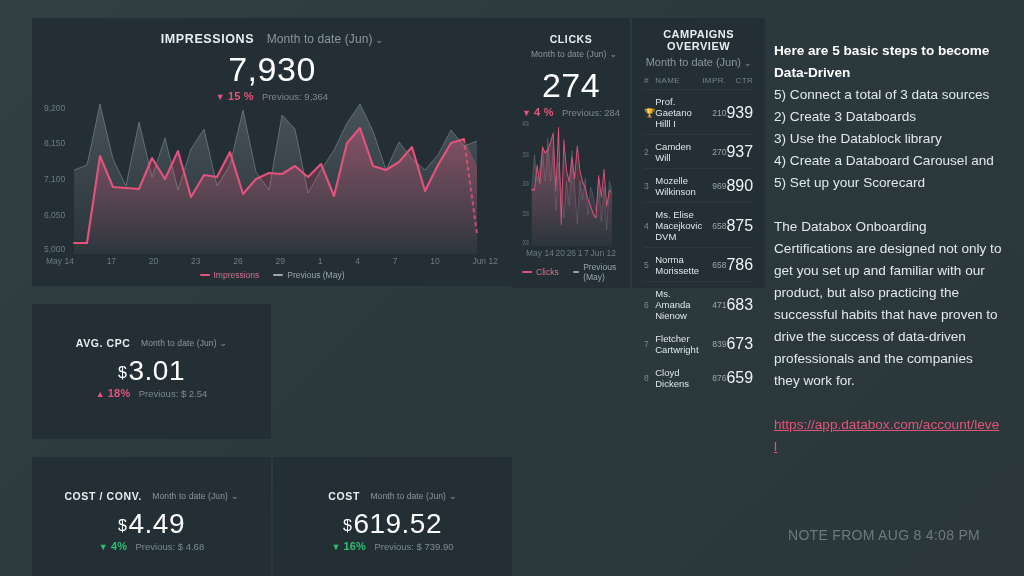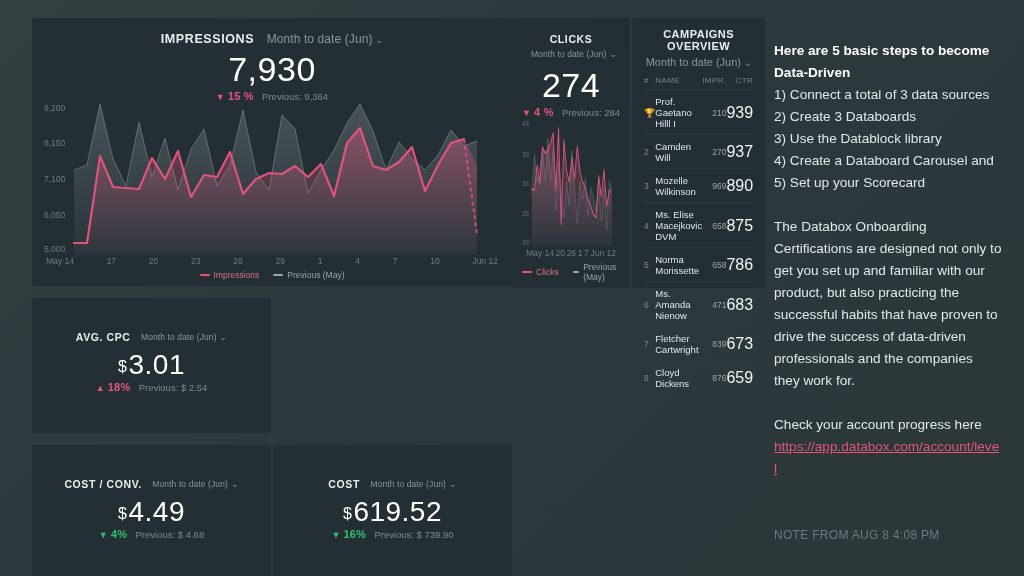--- a/index.html
+++ b/index.html
@@ -13,21 +13,21 @@
     position: relative; width: 1024px; height: 576px;
     background: linear-gradient(135deg, #334042 0%, #2c393c 50%, #2b3739 100%);
     padding: 18px 0 18px 32px;
     display: flex; gap: 0;
   }
   .panel {
     background: #232f35;
     border-radius: 2px;
     position: relative;
   }
-  .col-left { width: 480px; display: flex; flex-direction: column; gap: 12px; }
+  .col-left { width: 480px; display: flex; flex-direction: column; gap: 18px; }
   .col-mid  { width: 240px; display: flex; flex-direction: row; gap: 2px; margin-left: 0; }
   .col-right{ width: 272px; }
 
   
   .bigchart { height: 270px; padding: 12px 10px 6px 10px; display: flex; flex-direction: column; }
   .chart-head { text-align: center; line-height: 1; }
   .metric-title {
     font-size: 12.5px; font-weight: bold; color: #e8eef0;
     letter-spacing: .6px; display: inline-block; vertical-align: middle;
   }
@@ -94,22 +94,22 @@
 
   
   .note {
     height: 540px; padding: 22px 22px 14px 22px; color: #e2e8ea;
     font-size: 13.6px; line-height: 22px; position: relative;
   }
   .note b { font-weight: bold; color: #fff; }
   .note .gap { display: block; height: 22px; }
   .note a { color: #e4537c; text-decoration: underline; word-break: break-all; }
   .note-footer {
-    position: absolute; left: 22px; bottom: 12px;
-    font-size: 12px; color: #6d797f; letter-spacing: .3px;
+    position: absolute; left: 36px; bottom: 12px;
+    font-size: 14px; color: #6d797f; letter-spacing: .3px;
   }
 </style>
 </head>
 <body>
 
 <div id="app">
 
   <div class="col-left">
 
     <div class="panel bigchart">
@@ -367,27 +367,26 @@
             <td class="ctr num">659</td>
           </tr>
         </tbody>
       </table>
     </div>
   </div>
 
   <div class="col-right">
     <div class="note">
       <b>Here are 5 basic steps to become Data-Driven</b>
-      <div>1) Connect a total of 3 data sources</div>
+      <div>5) Connect a total of 3 data sources</div>
       <div>2) Create 3 Databoards</div>
       <div>3) Use the Datablock library</div>
       <div>4) Create a Databoard Carousel and</div>
       <div>5) Set up your Scorecard</div>
       <span class="gap"></span>
       <div>The Databox Onboarding Certifications are designed not only to get you set up and familiar with our product, but also practicing the successful habits that have proven to drive the success of data-driven professionals and the companies they work for.</div>
       <span class="gap"></span>
-      <div>Check your account progress here</div>
       <a href="#">https://app.databox.com/account/level</a>
       <div class="note-footer">NOTE FROM AUG 8 4:08 PM</div>
     </div>
   </div>
 
 </div>
 
 </body></html>

